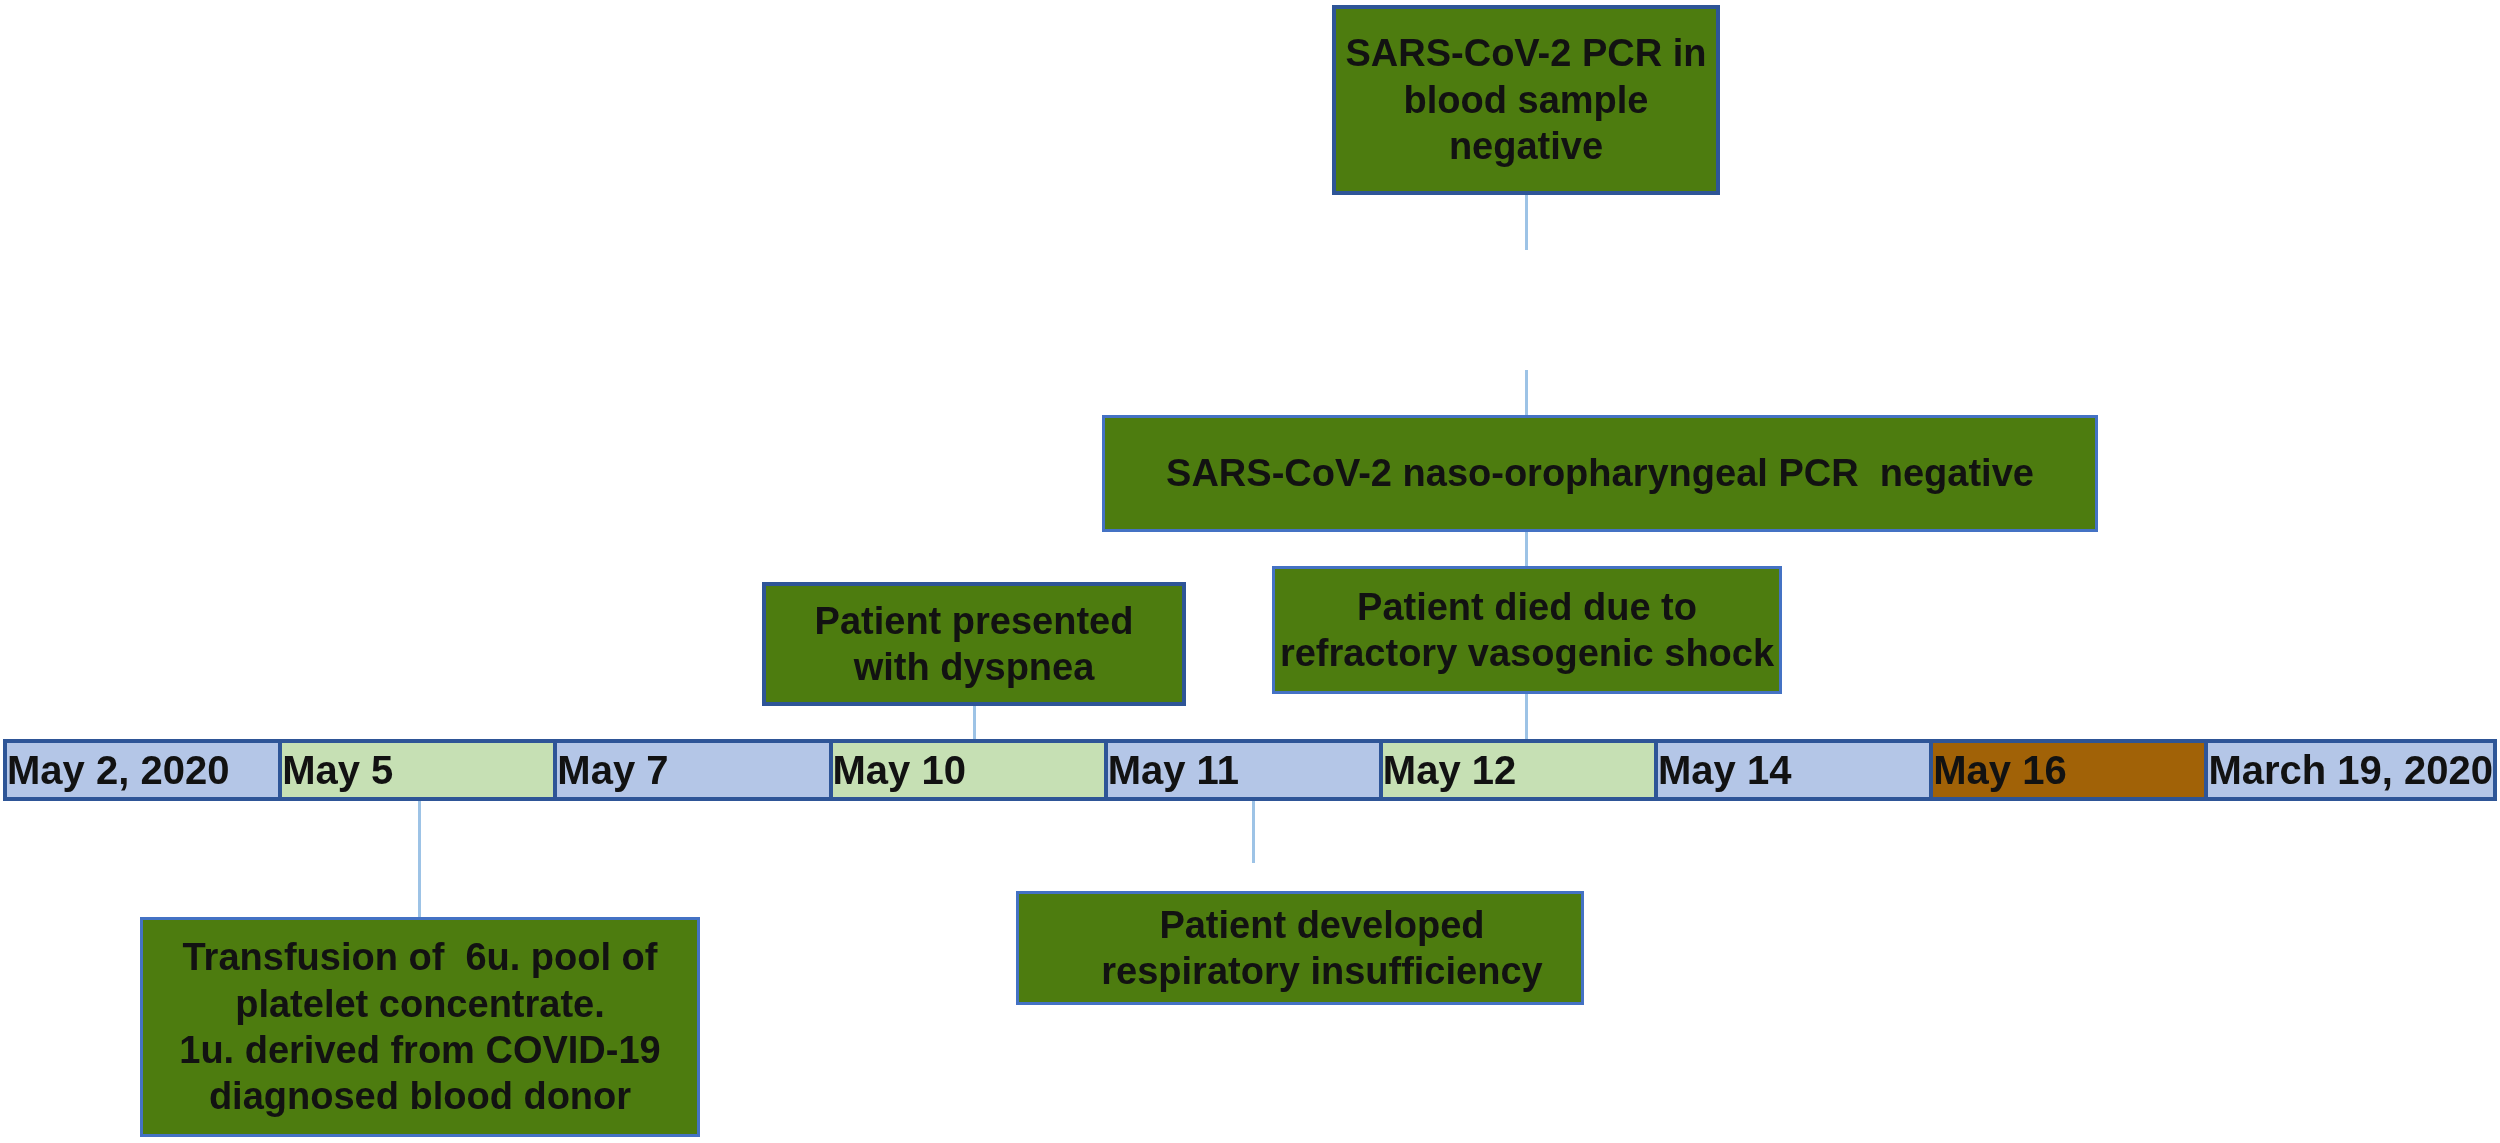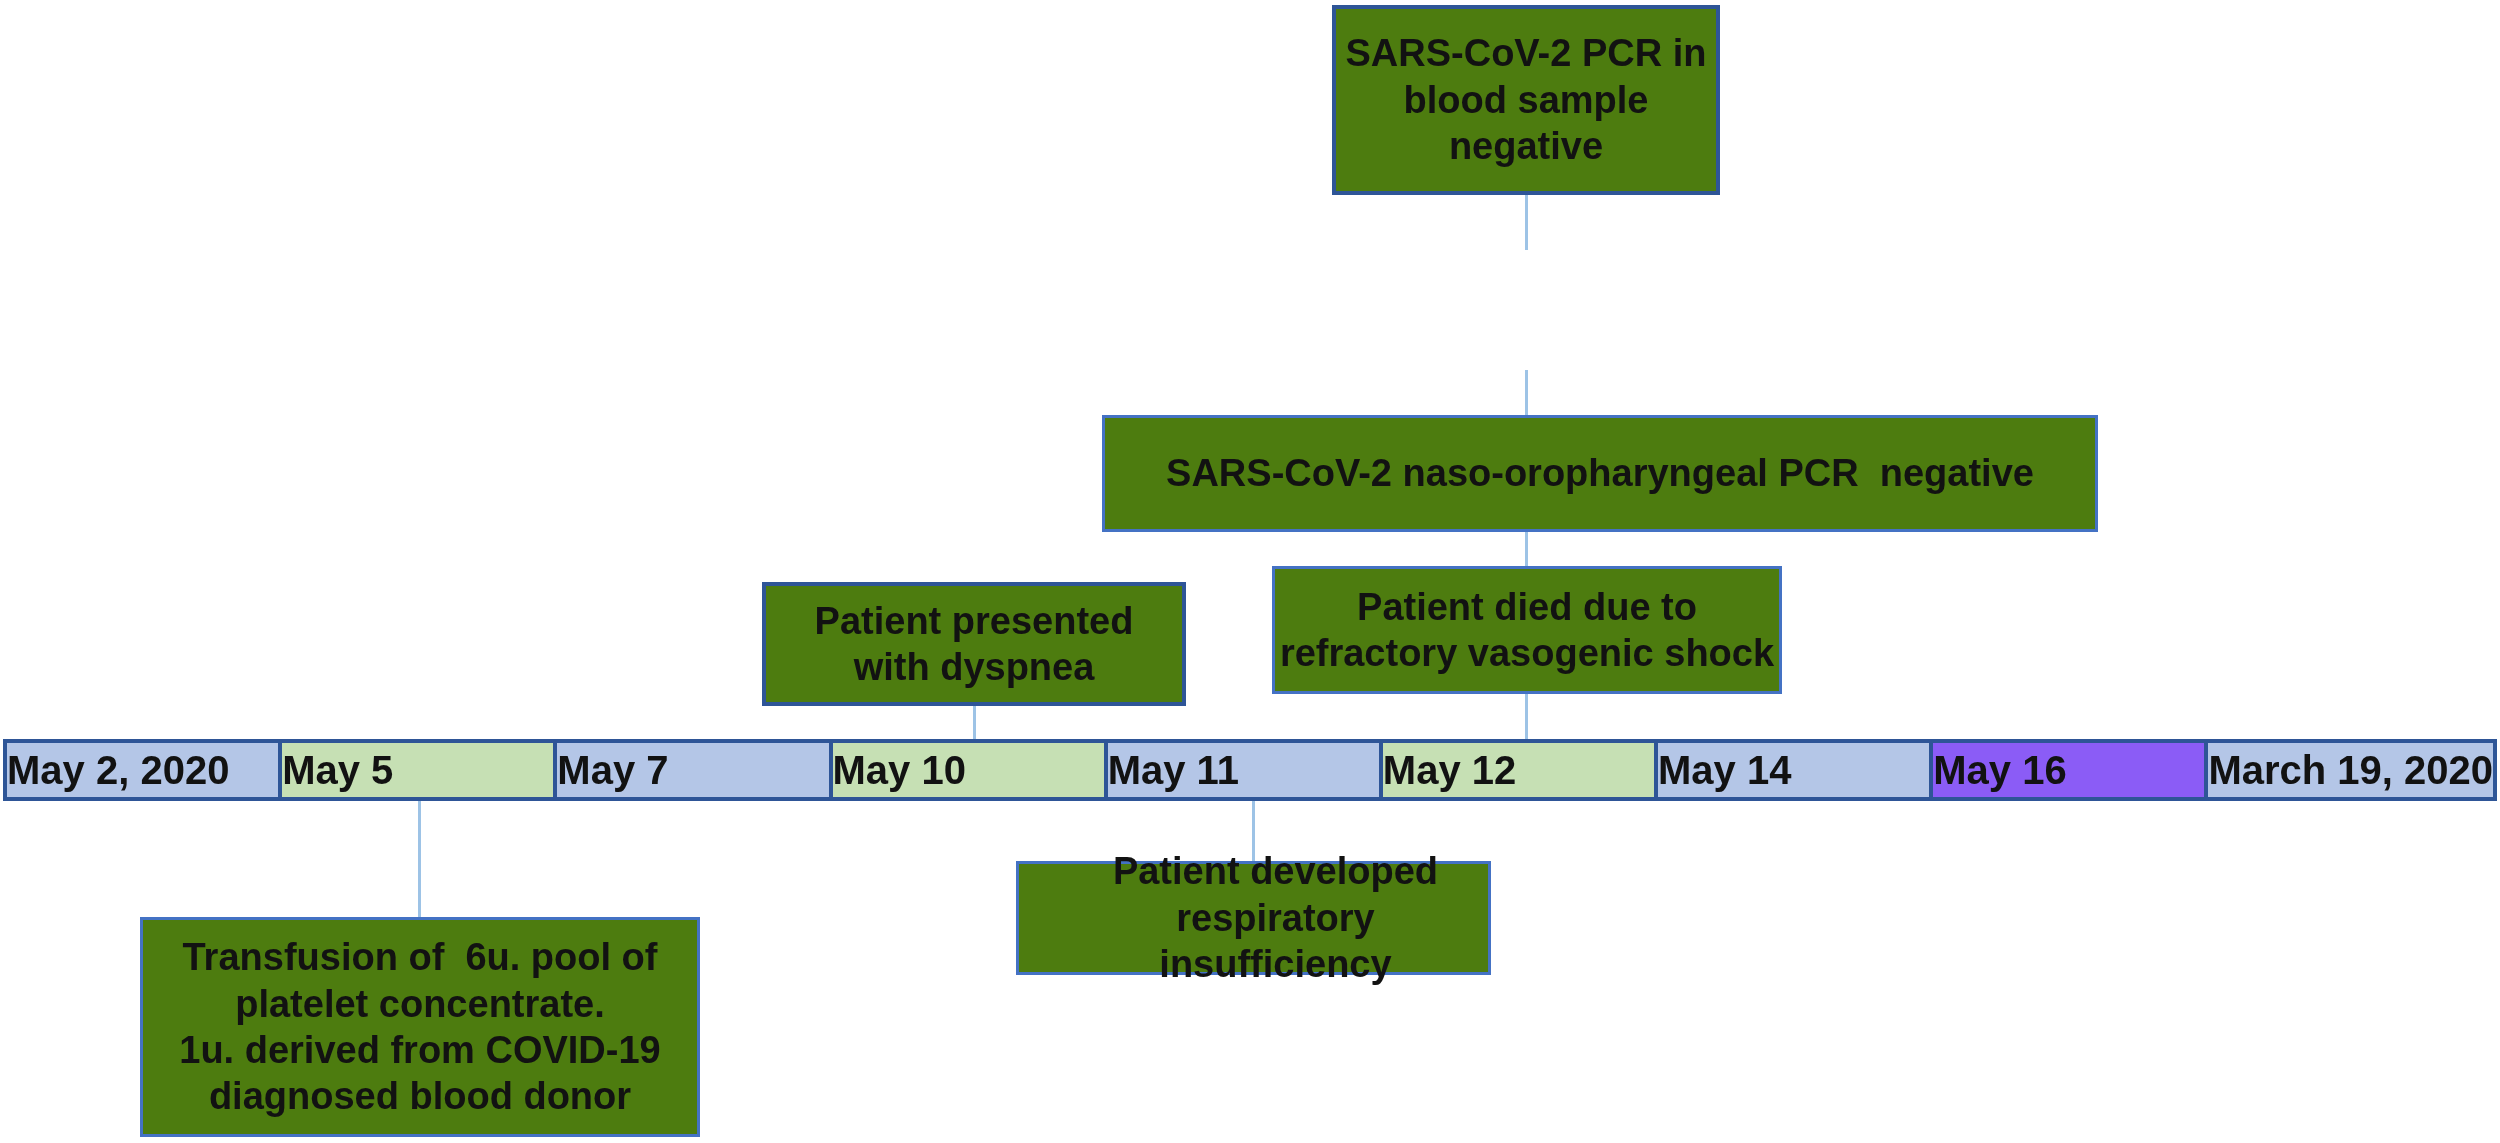--- a/index.html
+++ b/index.html
@@ -116,29 +116,29 @@
       </div>
       <div class="timeline-cell" style="background: rgb(180, 198, 231);">
         <span class="cell-label">May 11</span>
       </div>
       <div class="timeline-cell" style="background: rgb(198, 224, 180);">
         <span class="cell-label">May 12</span>
       </div>
       <div class="timeline-cell" style="background: rgb(180, 198, 231);">
         <span class="cell-label">May 14</span>
       </div>
-      <div class="timeline-cell" style="background: #8b5cf6;">
+      <div class="timeline-cell" style="background: #a16207;">
         <span class="cell-label">May 16</span>
       </div>
       <div class="timeline-cell" style="background: rgb(180, 198, 231);">
         <span class="cell-label">March 19, 2020</span>
       </div>
     </div>
 
-  <div class="event-box" style="left:1016px; top:861px; width:475px; height:114px;padding-left:44px;">
+  <div class="event-box" style="left:1016px; top:891px; width:568px; height:114px;padding-left:44px;">
     <span class="event-label">Patient developed
 respiratory insufficiency</span>
   </div>
 
   <div class="event-box" style="left:140px; top:917px; width:560px; height:220px;">
     <span class="event-label">Transfusion of  6u. pool of
 platelet concentrate.
 1u. derived from COVID-19
 diagnosed blood donor</span>
   </div>

